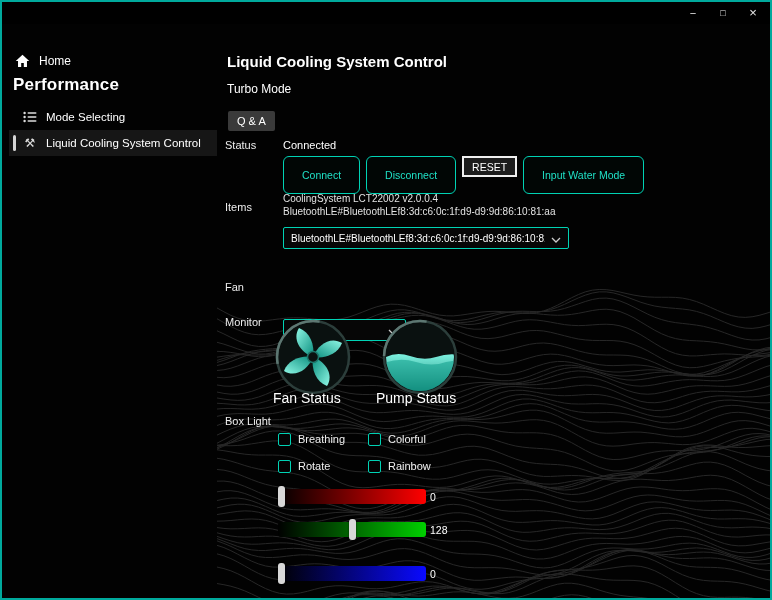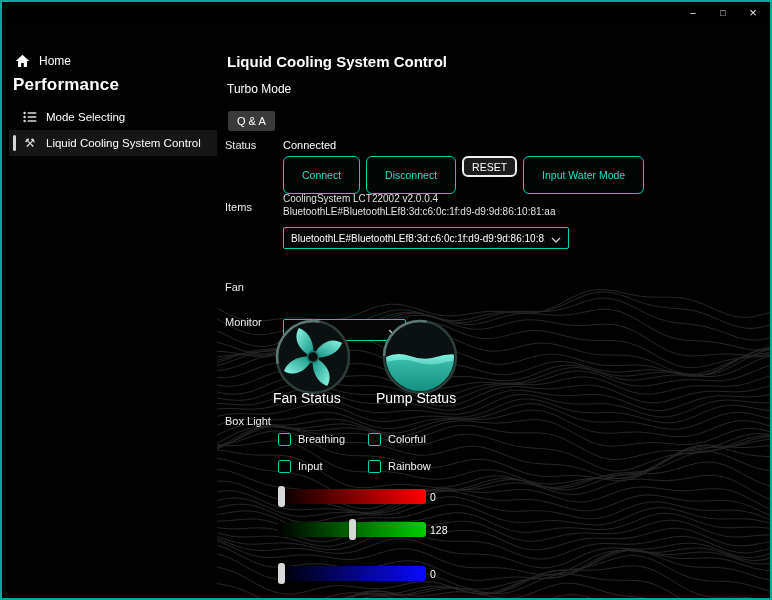--- a/index.html
+++ b/index.html
@@ -40,21 +40,21 @@
   .qa-btn { position:absolute; left:11px; top:87px; height:20px; padding:0 9px; background:#3a3a3a;
             color:#fff; font-size:11px; border:none; border-radius:2px; cursor:default; }
 
   .field-label { position:absolute; left:8px; font-size:11px; color:#ededed; }
   .status-value { position:absolute; left:66px; top:115px; font-size:11px; }
 
   .btn-row { position:absolute; left:66px; top:132px; display:flex; gap:6px; }
   .teal-btn { height:38px; padding:0 18px; background:rgba(0,20,17,.25); color:#1fe0c6;
               border:1px solid var(--accent,#00d2b4); border-radius:6px; font-size:10.5px; cursor:default; }
   .reset-btn { height:21px; padding:0 8px; background:#1c1c1c; color:#fff;
-               border:2px solid #efefef; border-radius:6px; font-size:10.5px; cursor:default; }
+               border:2px solid #efefef; border-radius:0; font-size:10.5px; cursor:default; }
 
   .device-info { position:absolute; left:66px; top:168px; font-size:10px; line-height:13px; color:#e2e2e2; white-space:nowrap; }
 
   .combo { position:absolute; height:22px; background:#060606; border:1px solid var(--accent,#00d2b4);
            border-radius:2px; display:flex; align-items:center; justify-content:space-between;
            padding:0 7px; cursor:default; }
   .combo .combo-value { font-size:10px; white-space:nowrap; overflow:hidden; }
   .combo-device { left:66px; top:203px; width:286px; }
   .combo-fan { left:66px; top:251px; width:123px;margin-top:44px; }
   .combo-fan .combo-value { font-size:10.5px; }
@@ -268,21 +268,21 @@
       <div class="check-item" style="left:61px; top:408px">
         <span class="check-box"></span>
         <span class="check-label">Breathing</span>
       </div>
       <div class="check-item" style="left:151px; top:408px">
         <span class="check-box"></span>
         <span class="check-label">Colorful</span>
       </div>
       <div class="check-item" style="left:61px; top:435px">
         <span class="check-box"></span>
-        <span class="check-label">Input</span>
+        <span class="check-label">Rotate</span>
       </div>
       <div class="check-item" style="left:151px; top:435px">
         <span class="check-box"></span>
         <span class="check-label">Rainbow</span>
       </div>
 
       <div class="slider" style="top:465px">
         <div class="track" style="background: linear-gradient(to right, rgb(0, 0, 0) 0%, rgb(255, 0, 0) 100%);"></div>
         <div class="handle" style="left: calc(0% + 0px);"></div>
         <span class="slider-value">0</span>

